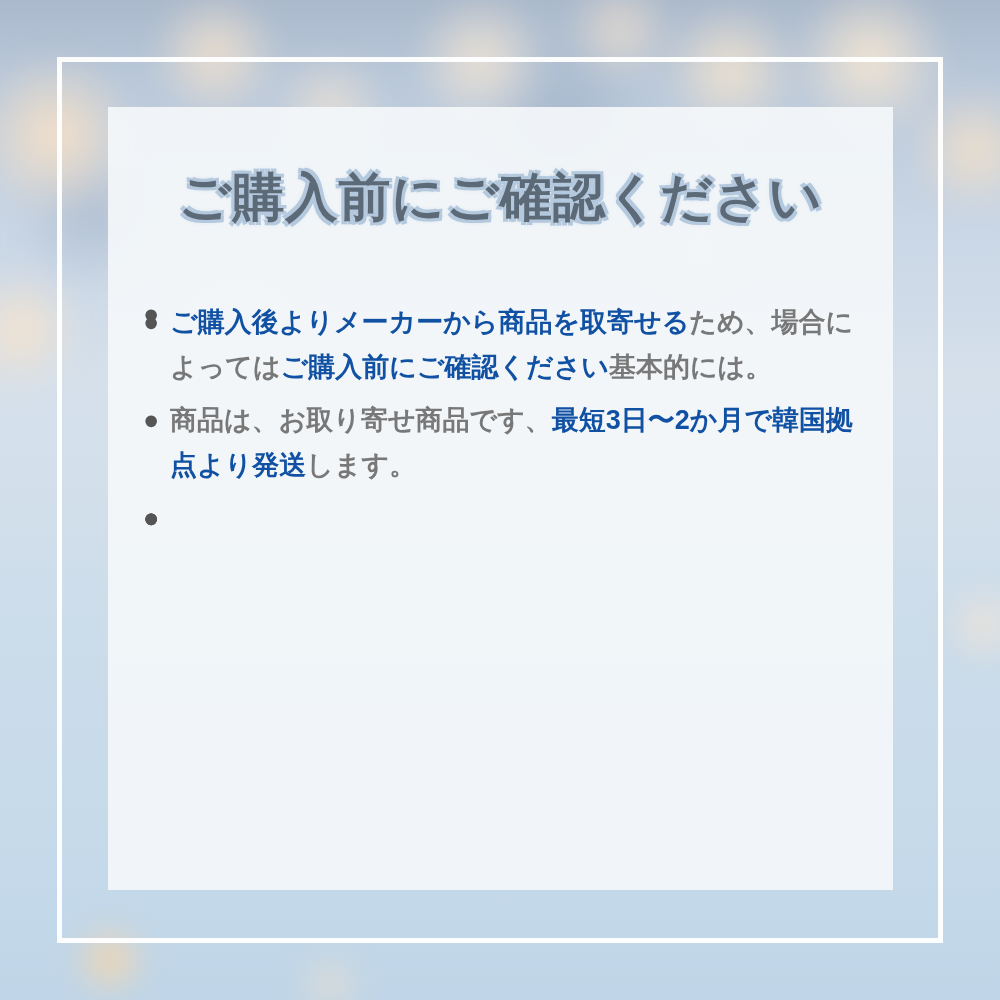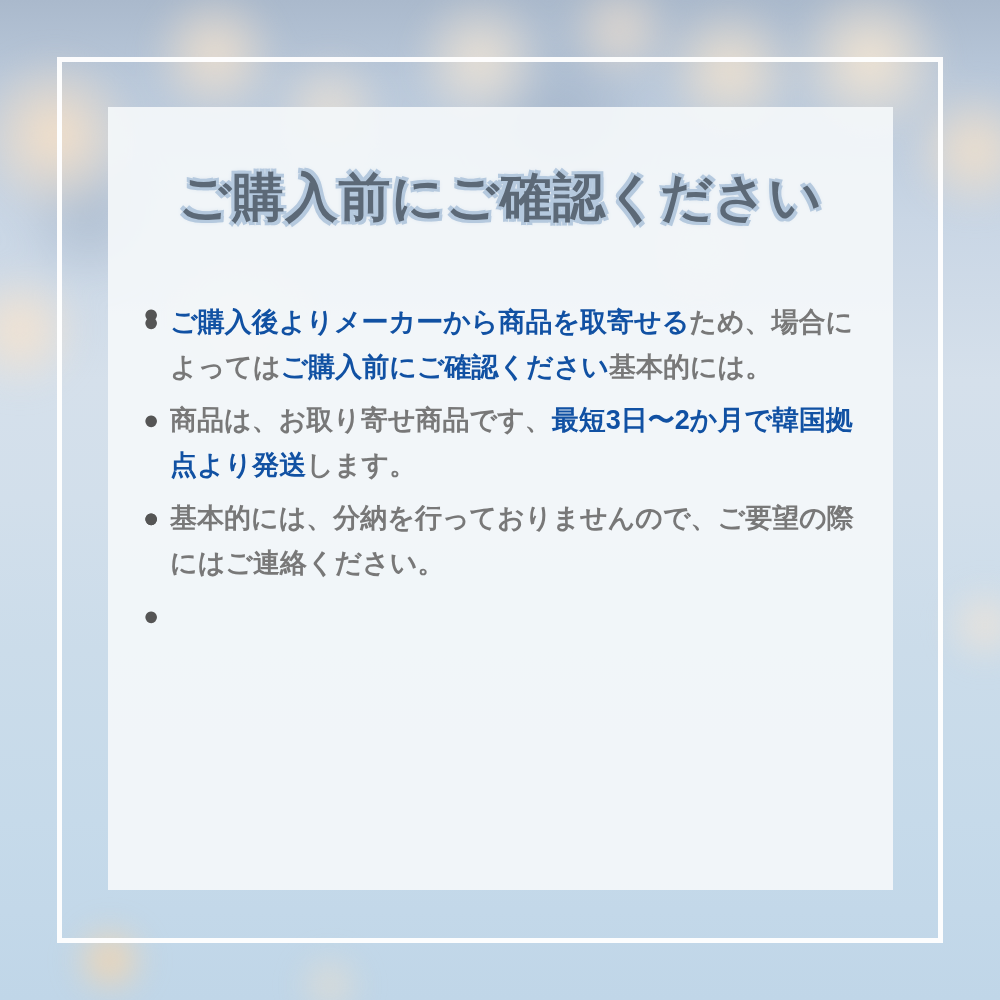--- a/index.html
+++ b/index.html
@@ -109,17 +109,17 @@
 <div class="stage">
   <div class="bokeh"></div>
   <div class="frame"></div>
   <div class="card">
     <div class="title">ご購入前にご確認ください</div>
     <div class="list">
         <div class="item"><span class="bullet">●</span></div>
         <div class="item"><span class="bullet">●</span><span class="seg blue">ご購入後よりメーカーから商品を取寄せる</span><span class="seg gray">ため、場合によっては</span><span class="seg blue">ご購入前にご確認ください</span><span class="seg gray">基本的には。</span></div>
         <div class="item"><span class="bullet">●</span><span class="seg gray">商品は、お取り寄せ商品です、</span><span class="seg blue">最短3日〜2か月で韓国拠点より発送</span><span class="seg gray">します。</span></div>
         <div class="item"><span class="bullet">●</span></div>
-        <div class="item"><span class="bullet">●</span><span class="seg gray">基本的には、分納を行っておりませんので、ご要望の際にはご連絡ください。</span></div>
+        <div class="item"><span class="bullet">●</span></div>
         <div class="item"><span class="bullet">●</span></div>
       </div>
   </div>
 </div>
 
 </body></html>

